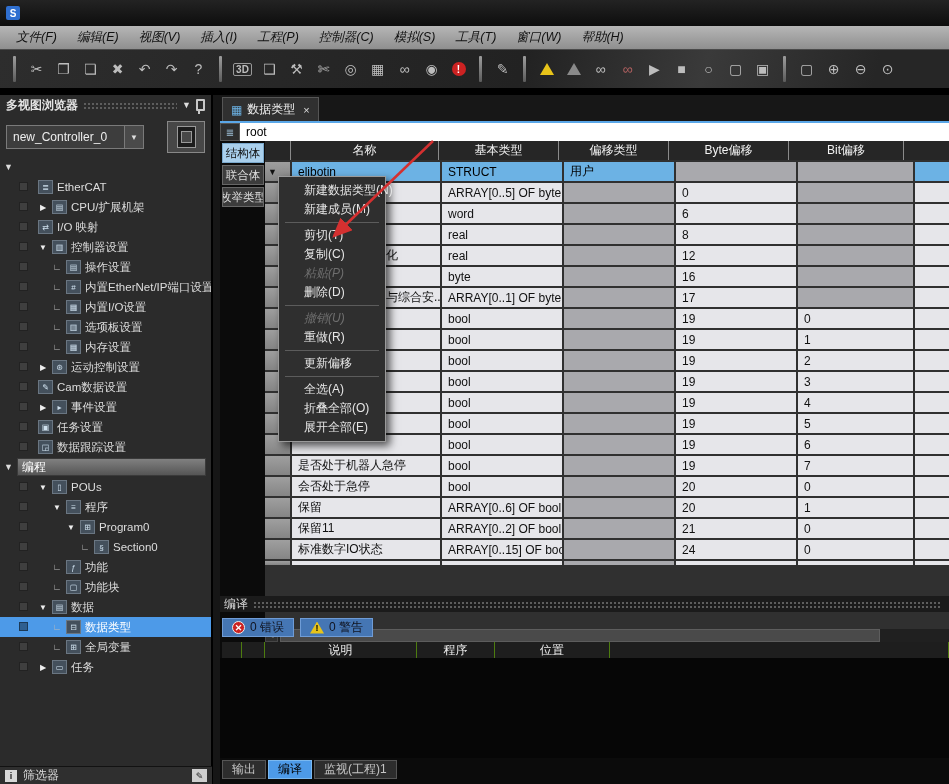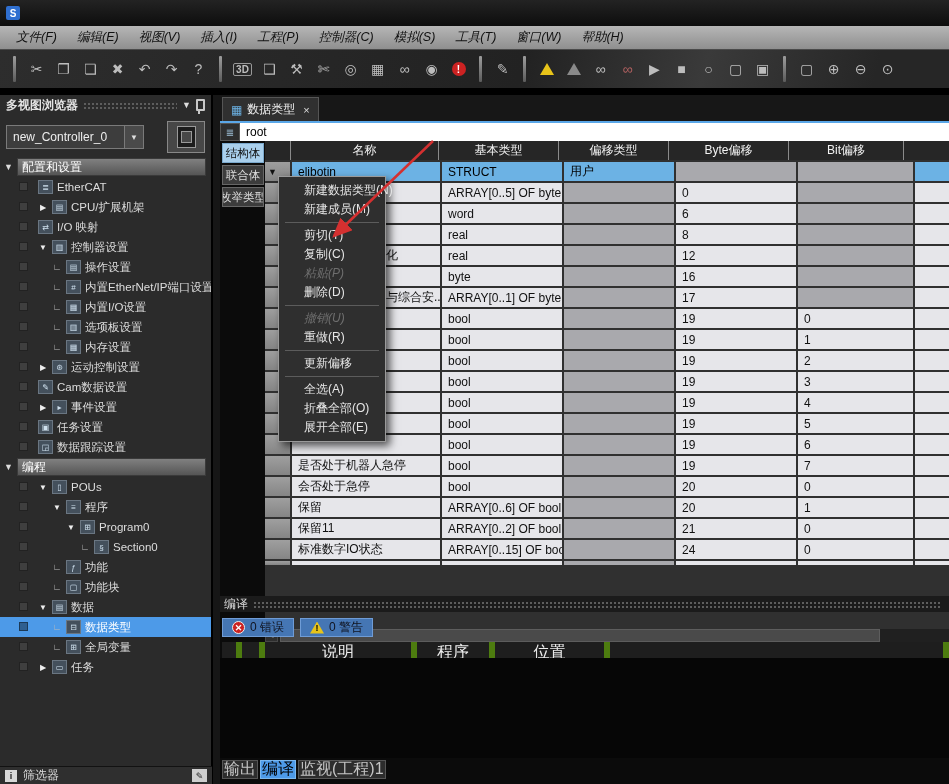--- a/index.html
+++ b/index.html
@@ -73,24 +73,24 @@
   .hscroll{position:absolute;left:0;bottom:2px;height:13px;right:0;background:#202020;display:flex;align-items:stretch;}
   .hs-btn{width:13px;background:#2e2e2e;color:#888;font-size:8px;display:flex;align-items:center;justify-content:center;border:1px solid #464646;box-sizing:border-box;}
   .hs-thumb{margin-left:2px;width:600px;background:#4a4a4a;border:1px solid #5d5d5d;box-sizing:border-box;}
   
   .build-header{position:absolute;left:0;top:501px;width:729px;height:16px;display:flex;align-items:center;padding:0 4px;color:#ddd;font-size:12px;background:#1b1b1b;box-sizing:border-box;}
   .badge-row{position:absolute;left:2px;top:523px;height:19px;display:flex;gap:6px;}
   .chip{display:flex;align-items:center;gap:5px;background:#4576b4;border:1px solid #6f9cd6;padding:0 9px;color:#101420;font-size:12px;}
   .err-ico{width:13px;height:13px;border-radius:50%;background:#c22;color:#fff;font-size:9px;font-weight:bold;display:flex;align-items:center;justify-content:center;border:1px solid #eee;box-sizing:border-box;}
   .warn-ico{width:14px;height:12px;background:#e8c41a;clip-path:polygon(50% 0,100% 100%,0 100%);color:#000;font-size:9px;font-weight:bold;display:flex;align-items:flex-end;justify-content:center;line-height:11px;}
   .build-thead{position:absolute;left:2px;top:547px;right:0;height:16px;display:grid;grid-template-columns:20px 23px 152px 78px 115px 1fr;background:#1e1e1e;}
-  .bhc{color:#eee;font-size:16px;display:flex;align-items:center;justify-content:center;border-right:6px solid #4d7c0f;}
+  .bhc{color:#eee;font-size:12px;display:flex;align-items:center;justify-content:center;border-right:1px solid #4d7c0f;}
   .build-body{position:absolute;left:0;top:563px;right:0;height:100px;background:#060606;}
   .bottom-tabs{position:absolute;left:2px;top:665px;height:19px;display:flex;gap:2px;}
-  .btab{padding:0 1px;display:flex;align-items:center;background:#2d2d2d;border:1px solid #555;color:#c5c5c5;font-size:16px;white-space:nowrap;}
+  .btab{padding:0 9px;display:flex;align-items:center;background:#2d2d2d;border:1px solid #555;color:#c5c5c5;font-size:12px;white-space:nowrap;}
   .btab.active{background:#4d9ae8;color:#000;border-color:#7ab8f0;}
   
   .context-menu{position:absolute;left:278px;top:176px;width:108px;background:#2f2f2f;border:1px solid #9a9a9a;box-shadow:4px 4px 8px rgba(0,0,0,.65);padding:4px 0;z-index:50;box-sizing:border-box;}
   .cmi{height:19px;display:flex;align-items:center;padding-left:25px;color:#e6e6e6;font-size:12px;white-space:nowrap;}
   .cmi.disabled{color:#6e6e6e;font-style:italic;}
   .menu-sep{height:1px;background:#5c5c5c;margin:3px 6px;}
   .arrow-svg{position:absolute;left:0;top:0;width:949px;height:784px;pointer-events:none;z-index:60;}
 </style>
 </head>
 <body>
@@ -167,21 +167,20 @@
   <div class="controller-row">
     <div class="ctrl-select">
       <span class="txt">new_Controller_0</span>
       <span class="arr">▼</span>
     </div>
     <div class="cpu-icon"></div>
   </div>
   <div class="tree">
       <div class="section-row">
         <span class="section-caret">▼</span>
-        <span class="section-bar">配置和设置</span>
       </div>
       <div class="trow">
         <span class="bullet"></span>
         <span class="tcontent" style="margin-left: 38px;">
           <span class="ticon">≣</span>
           <span>EtherCAT</span>
         </span>
       </div>
       <div class="trow">
         <span class="bullet"></span>

